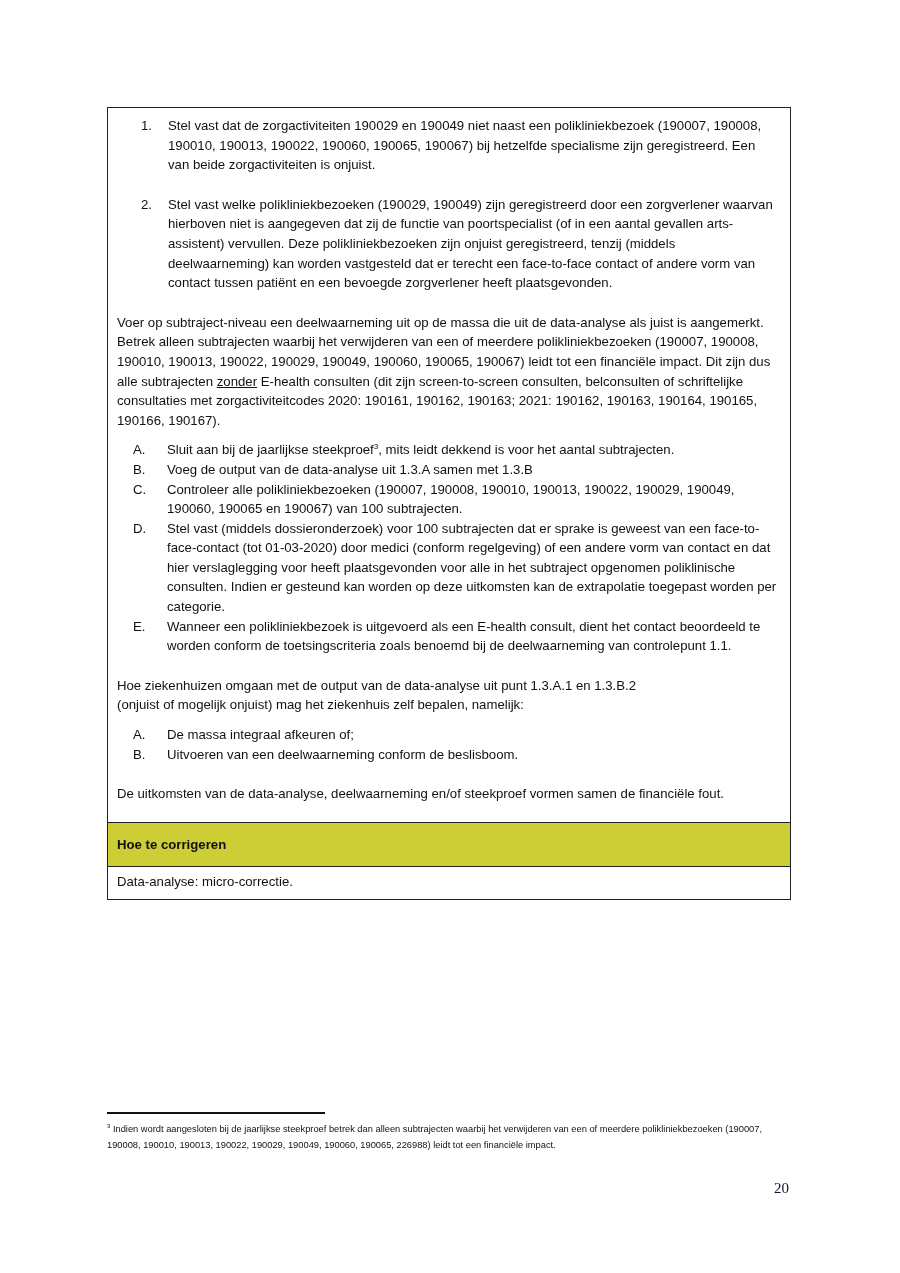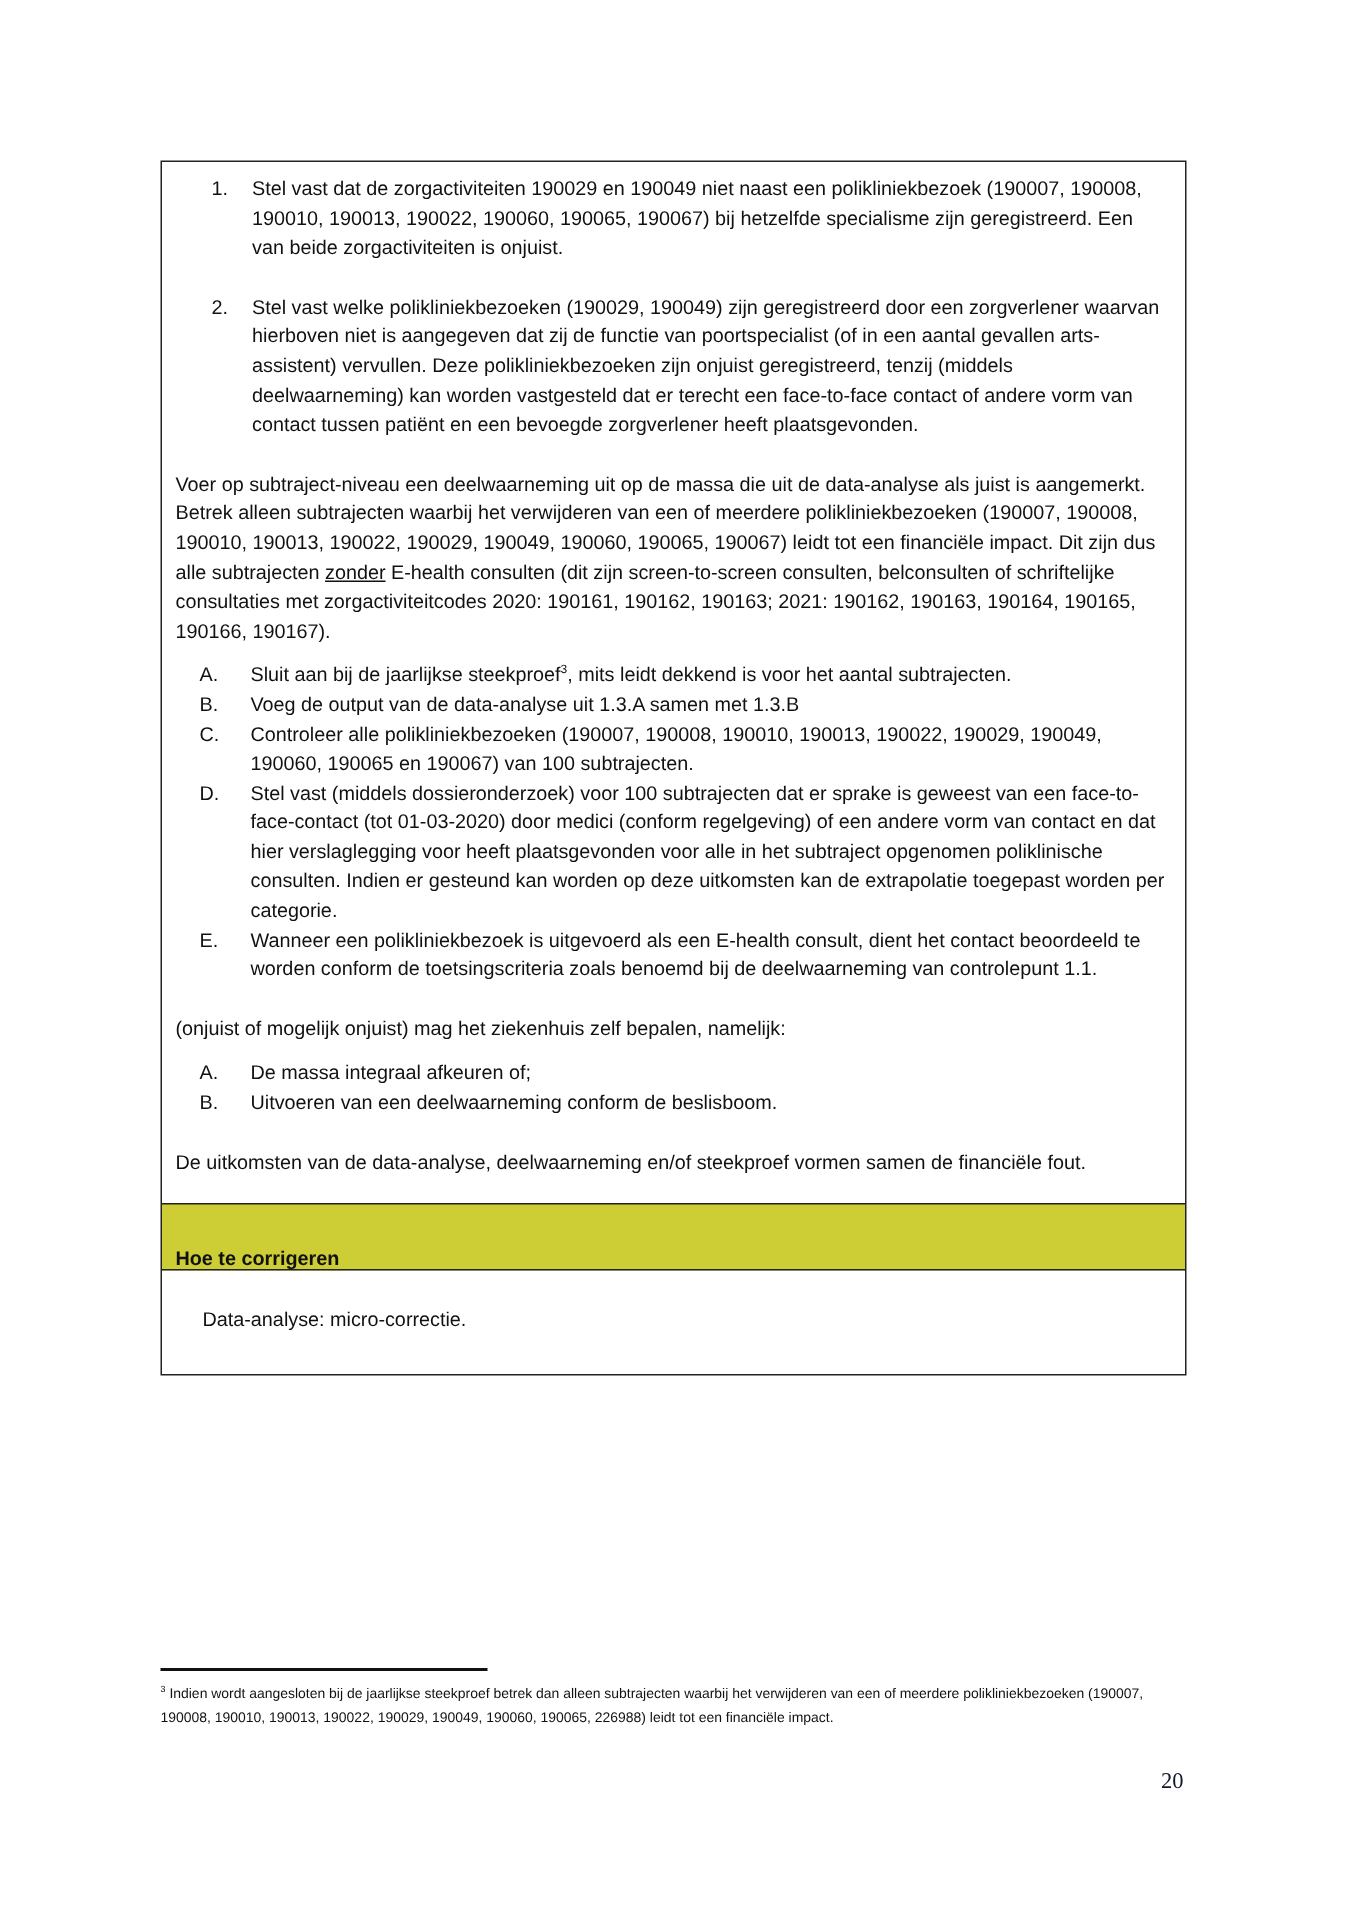--- a/index.html
+++ b/index.html
@@ -25,21 +25,21 @@
     .alist li { display: flex; margin-left: 16px; }
     .alist li .mk { width: 34px; flex: none; }
     .alist li .tx { flex: 1; }
     sup { font-size: 8px; line-height: 0; }
     .band {
       background: #cdcd35; border-top: 1.5px solid #222; border-bottom: 1.5px solid #222;
       height: 43px; display: flex; align-items: center; padding-left: 9px;
       font-size: 13.2px;
     }
     .corr { padding: 5px 10px 8px 9px; font-size: 13.2px; line-height: 19.6px; }
-    .corr p { margin: 18px; }
+    .corr p { margin: 0; }
     .corr p + p { margin-top: 11px; }
     .fn-rule { position: absolute; left: 107px; top: 1112px; width: 218px; height: 2px; background: #111; }
     .footnote {
       position: absolute; left: 107px; top: 1121px; width: 690px;
       font-size: 9.3px; line-height: 16px; color: #111;
     }
     .footnote sup { font-size: 6px; }
     .pagenum {
       position: absolute; left: 774px; top: 1180px; font-size: 15px;
       font-family: "Liberation Serif", serif; color: #0f172a;
@@ -86,20 +86,21 @@
         <span class="tx">Stel vast (middels dossieronderzoek) voor 100 subtrajecten dat er sprake is geweest van een face-to-face-contact (tot 01-03-2020) door medici (conform regelgeving) of een andere vorm van contact en dat hier verslaglegging voor heeft plaatsgevonden voor alle in het subtraject opgenomen poliklinische consulten. Indien er gesteund kan worden op deze uitkomsten kan de extrapolatie toegepast worden per categorie.</span>
       </li>
       <li>
         <span class="mk">E.</span>
         <span class="tx">Wanneer een polikliniekbezoek is uitgevoerd als een E-health consult, dient het contact beoordeeld te worden conform de toetsingscriteria zoals benoemd bij de deelwaarneming van controlepunt 1.1.</span>
       </li>
     </ol>
 
     <div class="gap-big"></div>
 
+    <div>Hoe ziekenhuizen omgaan met de output van de data-analyse uit punt 1.3.A.1 en 1.3.B.2</div>
     <div>(onjuist of mogelijk onjuist) mag het ziekenhuis zelf bepalen, namelijk:</div>
 
     <div class="gap-sm"></div>
 
     <ol class="alist">
       <li>
         <span class="mk">A.</span>
         <span class="tx">De massa integraal afkeuren of;</span>
       </li>
       <li>
@@ -107,21 +108,21 @@
         <span class="tx">Uitvoeren van een deelwaarneming conform de beslisboom.</span>
       </li>
     </ol>
 
     <div class="gap-big"></div>
 
     <div>De uitkomsten van de data-analyse, deelwaarneming en/of steekproef vormen samen de financiële fout.</div>
     <div style="height:8px"></div>
   </div>
 
-  <div class="band bold" style="background: rgb(205, 205, 53); align-items: flex-end;">
+  <div class="band bold" style="background: rgb(205, 205, 53);">
     <span>Hoe te corrigeren</span>
   </div>
 
   <div class="corr">
     <p>Data-analyse: micro-correctie.</p>
   </div>
 </div>
 
 <div class="fn-rule"></div>
 <div class="footnote"><sup>3</sup><span> Indien wordt aangesloten bij de jaarlijkse steekproef betrek dan alleen subtrajecten waarbij het verwijderen van een of meerdere polikliniekbezoeken (190007, 190008, 190010, 190013, 190022, 190029, 190049, 190060, 190065, 226988) leidt tot een financiële impact.</span></div>

